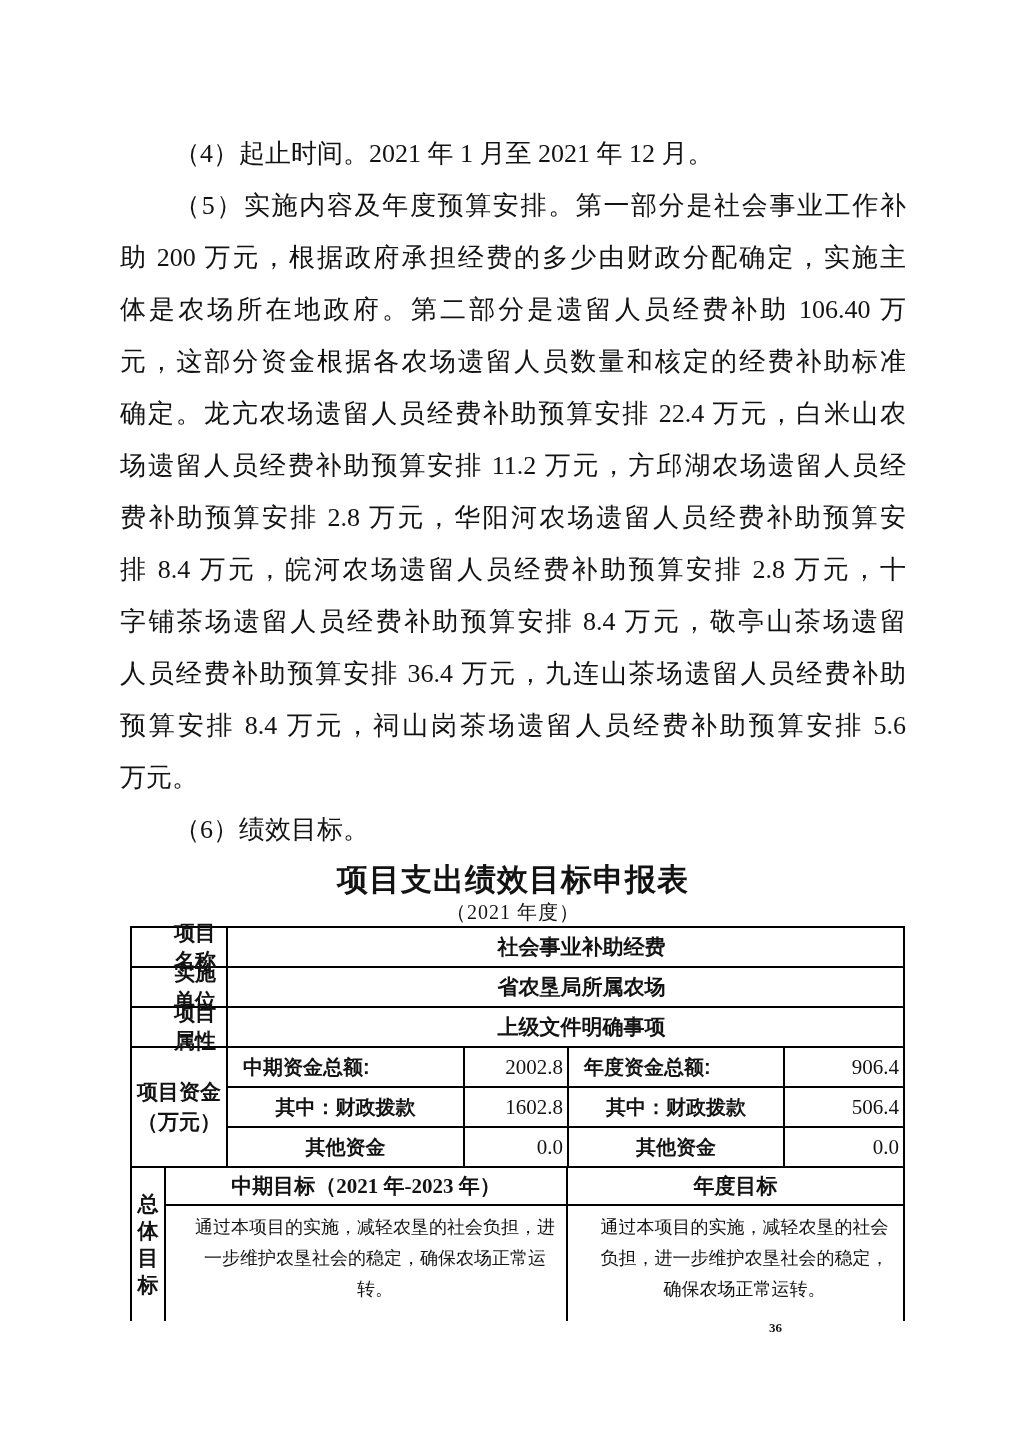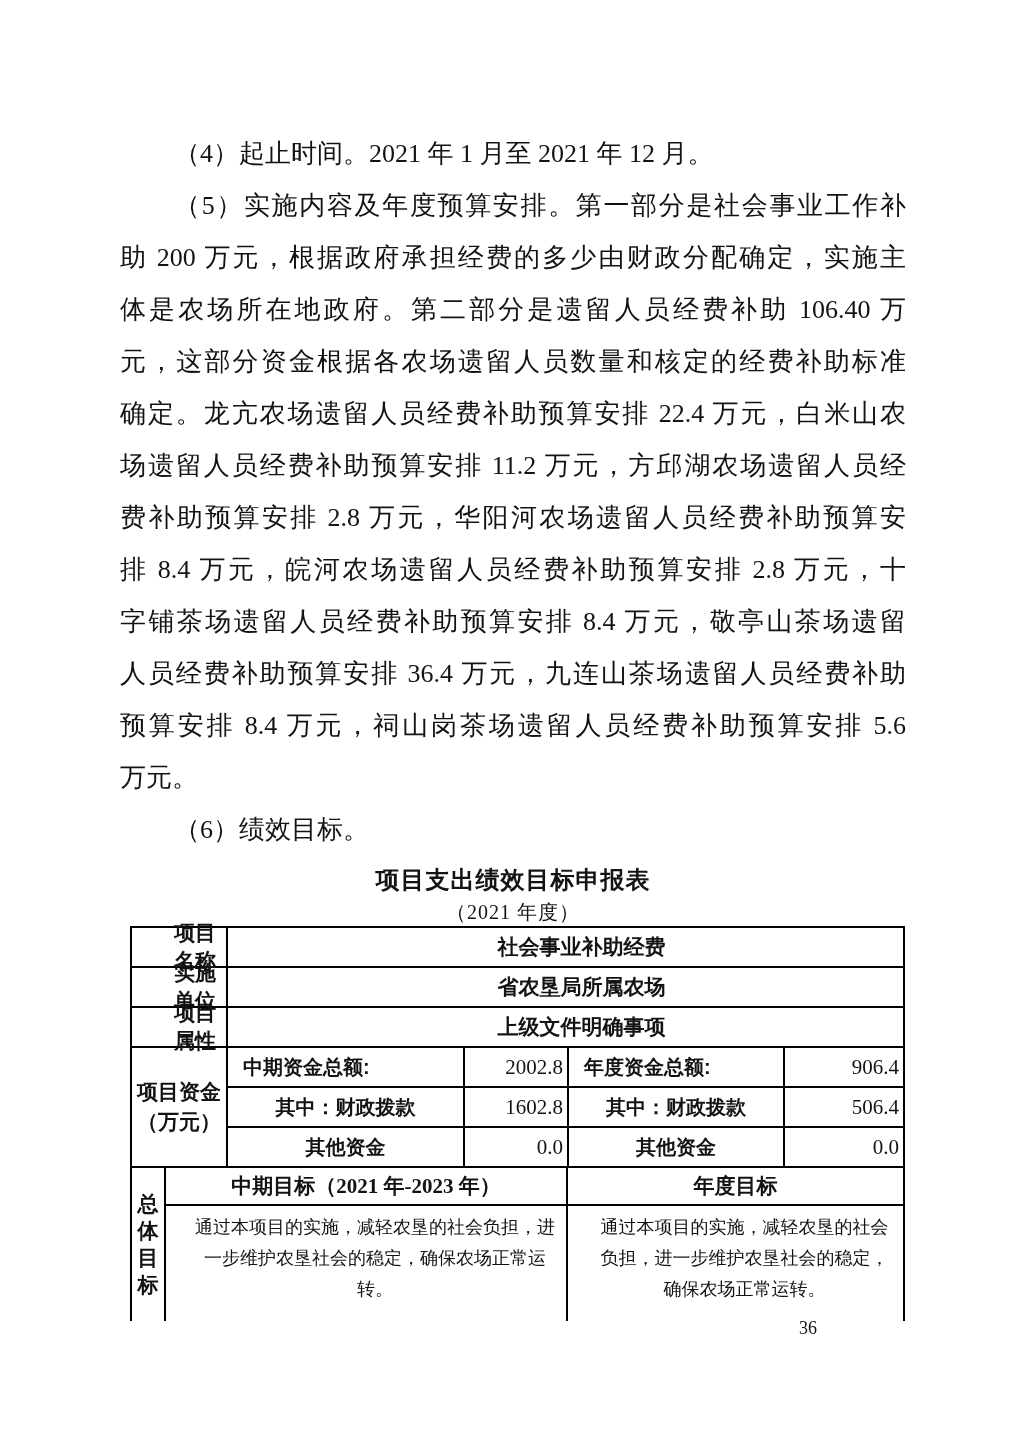--- a/index.html
+++ b/index.html
@@ -17,21 +17,21 @@
   .indent{padding-left:54px;}
   .jline{
     font-size:26px;line-height:52px;
     text-align:justify;text-align-last:justify;
   }
   .jline.indent{padding-left:54px;}
   .plainline{
     font-size:26px;line-height:52px;text-align:left;
   }
   .tbl-title{
-    margin-top:6px;text-align:center;font-size:24px;line-height:36px;
+    margin-top:6px;text-align:center;font-size:31px;line-height:36px;
     font-weight:700;font-family:"Liberation Sans","DejaVu Sans",sans-serif;
     letter-spacing:1px;
   }
   .tbl-subtitle{
     text-align:center;font-size:20px;line-height:28px;letter-spacing:1px;
   }
   
   .ptable{
     margin-left:10px;width:775px;box-sizing:border-box;
     border:2px solid #000;border-bottom:none;
@@ -65,21 +65,21 @@
     padding:0;width:100%;
   }
   .vlabel-inner{width:24px;margin:0 auto;text-align:center;}
   .ghead{font-weight:700;}
   .gbody{
     font-size:18px;line-height:31px;align-items:flex-start;
     padding:6px 6px 0 24px;display:block;
   }
   .pageno{
     position:absolute;left:769px;top:1316px;
-    font-size:18px;font-weight:400;line-height:24px;margin-left:30px;
+    font-size:13px;font-weight:700;line-height:24px;
   }
 </style>
 </head>
 <body>
 
 <div class="content">
 
   <div class="para indent">（4）起止时间。2021 年 1 月至 2021 年 12 月。</div>
 
   <div>

